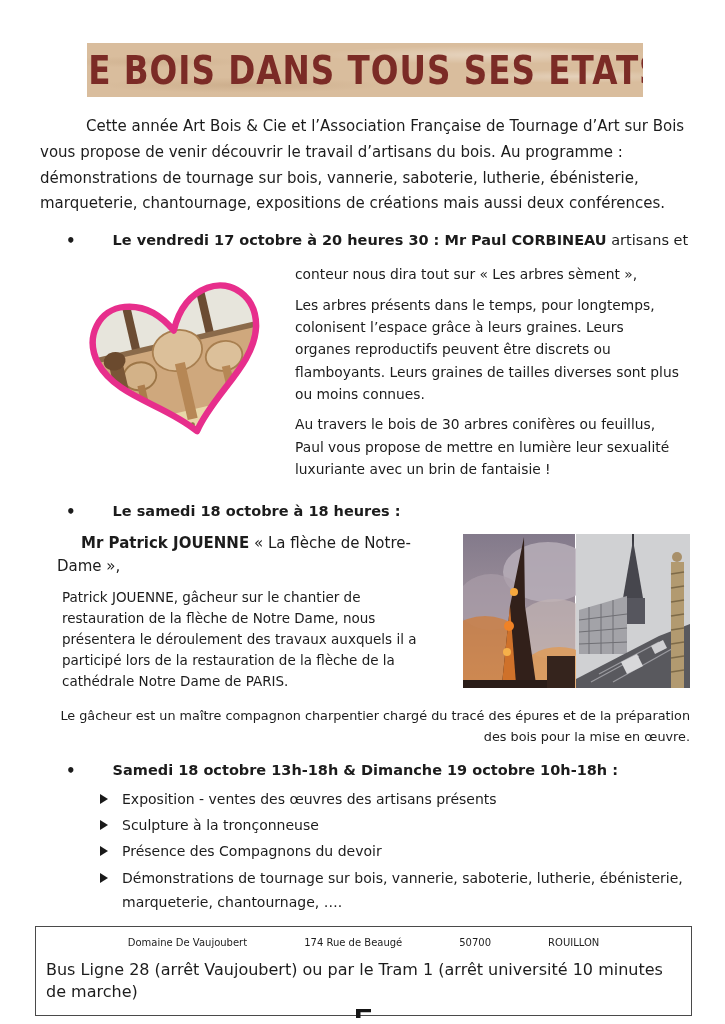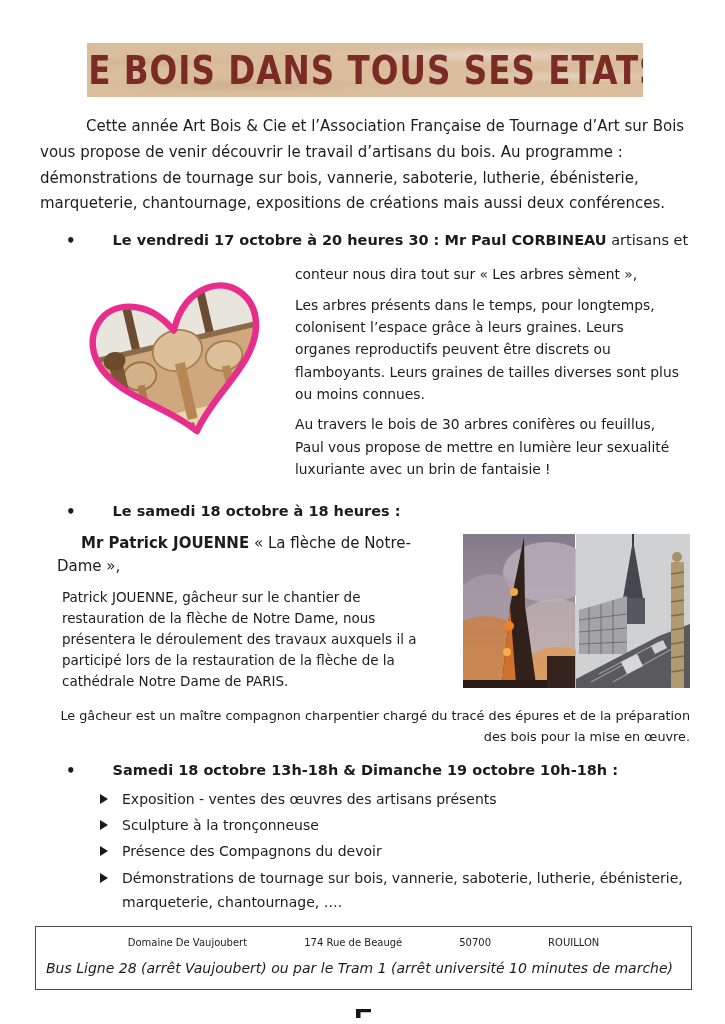--- a/index.html
+++ b/index.html
@@ -72,21 +72,21 @@
   
   .address-box {
     margin:12px 33px 0 35px;
     border:1px solid #4a4a4a;
     padding:8px 8px 11px 8px;
   }
   .address-line1 {
     display:flex; justify-content:center; gap:57px;
     font-size:10px; line-height:1.5;
   }
-  .address-line2 { margin-top:9px; font-size:14px; line-height:1.4; padding-left:2px;font-style:italic; }
+  .address-line2 { margin-top:9px; font-size:16px; line-height:1.4; padding-left:2px; }
   .page-mark {
     position:absolute; left:356px; bottom:6px;
     width:15px; height:9px; background:#151515;
     clip-path:polygon(0 0, 100% 0, 100% 35%, 30% 35%, 30% 100%, 0 100%);
   }
 </style>
 </head>
 <body>
 
 <div class="page">

